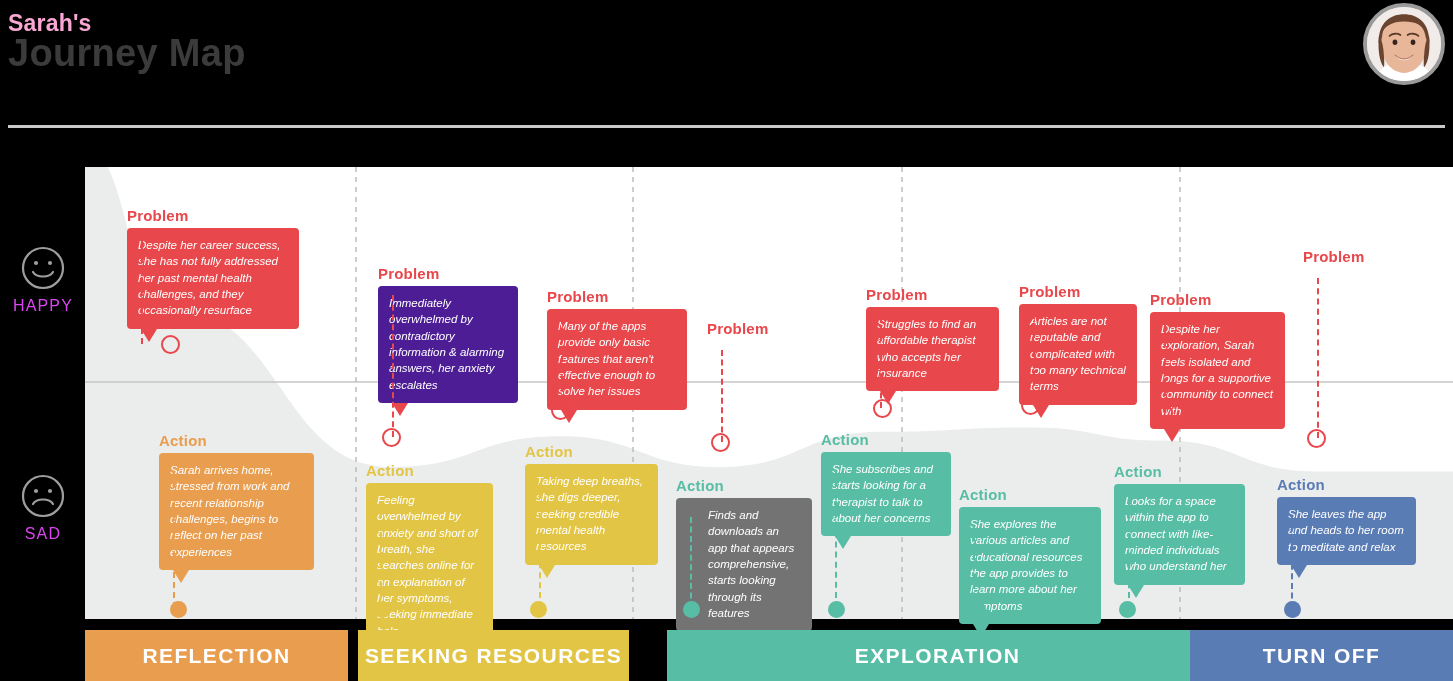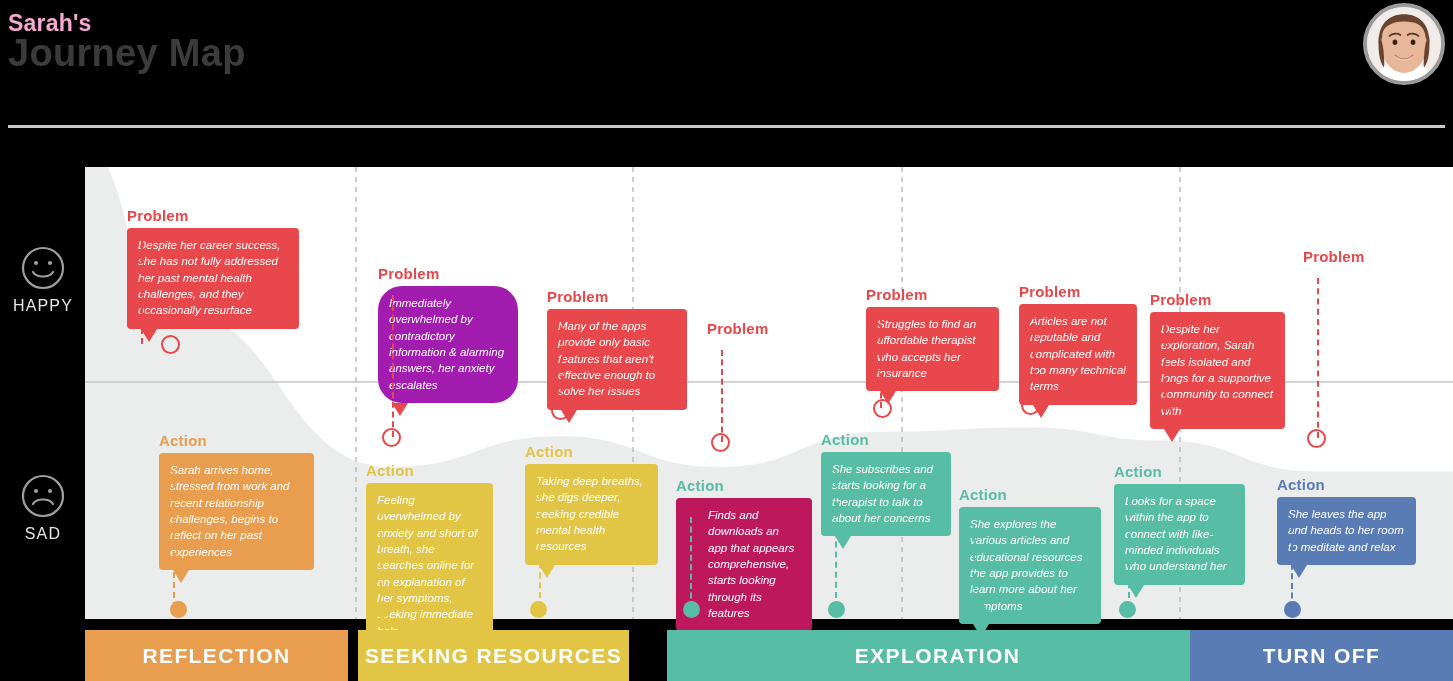--- a/index.html
+++ b/index.html
@@ -31,21 +31,21 @@
     border:4px solid #9a9a9a; overflow:hidden; background:#efe6e0;
   }
   #avatar svg { display:block; width:100%; height:100%; }
 
   
   .mood { position:absolute; left:10px; width:66px; text-align:center; }
   #mood-happy { top:245px; }
   #mood-sad   { top:473px; }
   .mood svg { display:block; margin:0 auto; }
   .mood-label {
-    margin-top:6px; font-size:16px; color:#e5e5e5; letter-spacing:1.2px;
+    margin-top:6px; font-size:16px; color:#d946ef; letter-spacing:1.2px;
   }
 
   
   #chart {
     position:absolute; left:85px; top:167px;
     width:1368px; height:452px;
     background:#ffffff; overflow:hidden;
   }
   #chart-bg { position:absolute; left:0; top:0; width:100%; height:100%; }
 
@@ -147,21 +147,21 @@
 
 <div id="nodes-layer">
     <div class="node" style="left: 127px; top: 207px; width: 172px;">
       <div class="node-title" style="color: rgb(232, 71, 75);">Problem</div>
       <div class="bubble tail-left" style="background: rgb(232, 71, 75); color: rgb(232, 71, 75);"><span style="color: rgb(255, 255, 255); text-align: center;">Despite her career success, she has not fully addressed her past mental health challenges, and they occasionally resurface</span></div>
     </div>
     <div class="stem" style="left: 141px; top: 237px; height: 107px; border-left-color: rgb(232, 71, 75);"></div>
     <div class="ring" style="left: 161px; top: 335px;"></div>
     <div class="node" style="left: 378px; top: 265px; width: 140px;">
       <div class="node-title" style="color: rgb(232, 71, 75);">Problem</div>
-      <div class="bubble tail-left" style="background: #a21caf; color: rgb(232, 71, 75); border-radius: 24px;"><span style="color: rgb(255, 255, 255);">Immediately overwhelmed by contradictory information &amp; alarming answers, her anxiety escalates</span></div>
+      <div class="bubble tail-left" style="background: #4c1d95; color: rgb(232, 71, 75);"><span style="color: rgb(255, 255, 255);">Immediately overwhelmed by contradictory information &amp; alarming answers, her anxiety escalates</span></div>
     </div>
     <div class="stem" style="left: 392px; top: 295px; height: 142px; border-left-color: rgb(232, 71, 75);"></div>
     <div class="ring" style="left: 382px; top: 428px;"></div>
     <div class="node" style="left: 547px; top: 288px; width: 140px;">
       <div class="node-title" style="color: rgb(232, 71, 75);">Problem</div>
       <div class="bubble tail-left" style="background: rgb(232, 71, 75); color: rgb(232, 71, 75);"><span style="color: rgb(255, 255, 255);">Many of the apps provide only basic features that aren't effective enough to solve her issues</span></div>
     </div>
     <div class="stem" style="left: 561px; top: 318px; height: 92px; border-left-color: rgb(232, 71, 75);"></div>
     <div class="ring" style="left: 551px; top: 401px;"></div>
     <div class="node" style="left: 707px; top: 320px; width: 138px;">
@@ -205,21 +205,21 @@
     <div class="stem" style="left: 380px; top: 502px; height: 106px; border-left-color: rgb(227, 197, 69);"></div>
     <div class="dot" style="left: 374px; top: 601px; background: rgb(227, 197, 69);"></div>
     <div class="node" style="left: 525px; top: 443px; width: 133px;">
       <div class="node-title" style="color: rgb(227, 197, 69);">Action</div>
       <div class="bubble tail-left" style="background: rgb(227, 197, 69); color: rgb(227, 197, 69);"><span style="color: rgb(255, 255, 255);">Taking deep breaths, she digs deeper, seeking credible mental health resources</span></div>
     </div>
     <div class="stem" style="left: 539px; top: 483px; height: 125px; border-left-color: rgb(227, 197, 69);"></div>
     <div class="dot" style="left: 530px; top: 601px; background: rgb(227, 197, 69);"></div>
     <div class="node" style="left: 676px; top: 477px; width: 136px;">
       <div class="node-title" style="color: rgb(87, 189, 164);">Action</div>
-      <div class="bubble tail-left" style="background: #be185d; color: rgb(87, 189, 164); padding-left: 32px;"><span style="color: rgb(255, 255, 255);">Finds and downloads an app that appears comprehensive, starts looking through its features</span></div>
+      <div class="bubble tail-left" style="background: #737373; color: rgb(87, 189, 164); padding-left: 32px;"><span style="color: rgb(255, 255, 255);">Finds and downloads an app that appears comprehensive, starts looking through its features</span></div>
     </div>
     <div class="stem" style="left: 690px; top: 517px; height: 91px; border-left-color: rgb(87, 189, 164);"></div>
     <div class="dot" style="left: 683px; top: 601px; background: rgb(87, 189, 164);"></div>
     <div class="node" style="left: 821px; top: 431px; width: 130px;">
       <div class="node-title" style="color: rgb(87, 189, 164);">Action</div>
       <div class="bubble tail-left" style="background: rgb(87, 189, 164); color: rgb(87, 189, 164);"><span style="color: rgb(255, 255, 255);">She subscribes and starts looking for a therapist to talk to about her concerns</span></div>
     </div>
     <div class="stem" style="left: 835px; top: 471px; height: 137px; border-left-color: rgb(87, 189, 164);"></div>
     <div class="dot" style="left: 828px; top: 601px; background: rgb(87, 189, 164);"></div>
     <div class="node" style="left: 959px; top: 486px; width: 142px;">

